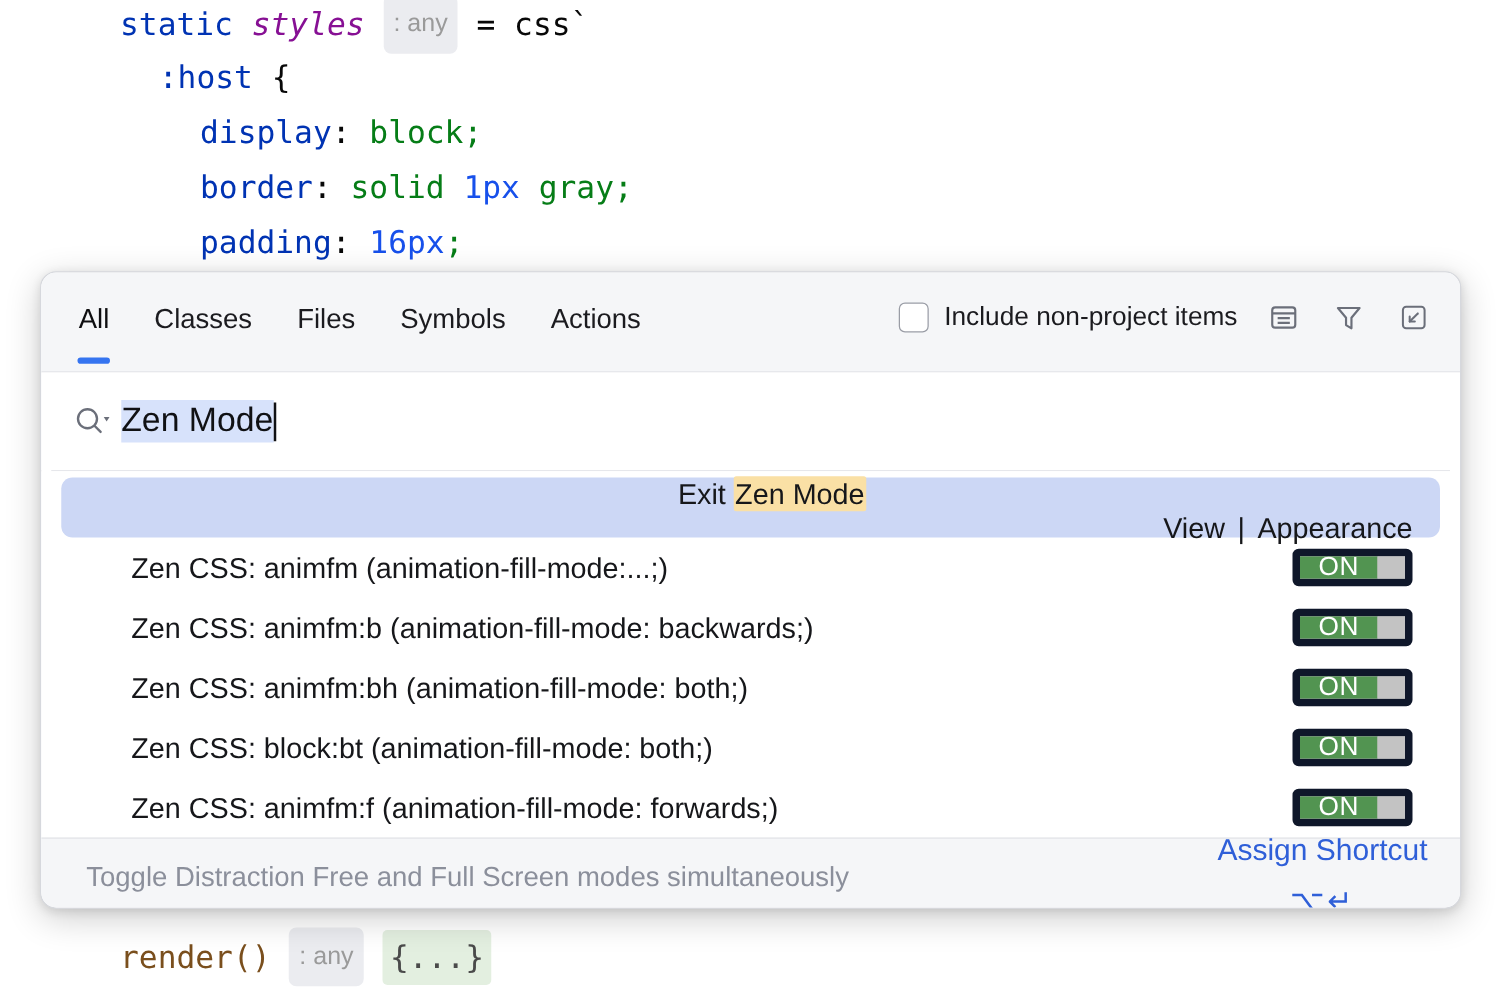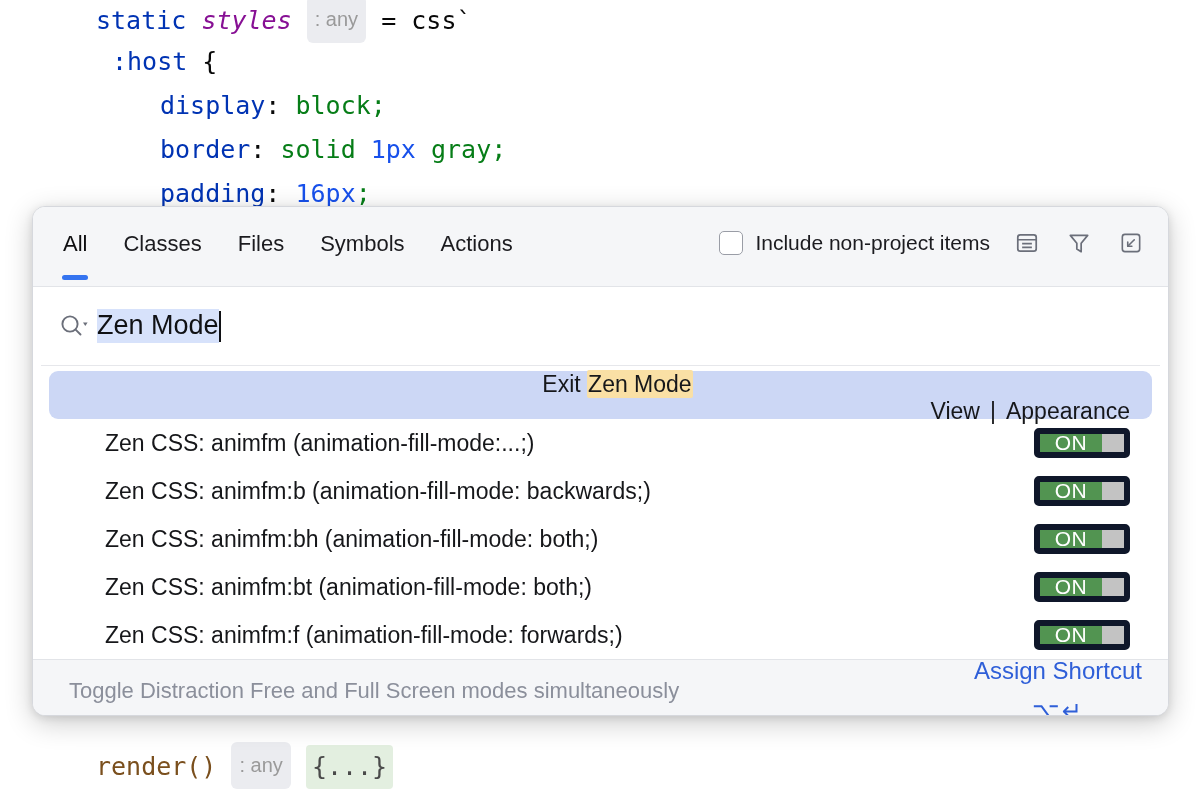--- a/index.html
+++ b/index.html
@@ -20,21 +20,21 @@
     position: absolute;
     inset: 0;
     font-family: "DejaVu Sans Mono", monospace;
     font-size: 25px;
     line-height: 44px;
     color: #080808;
     white-space: pre;
   }
   .code-line { position: absolute; left: 0; white-space: pre; }
   .cl0 { top: -4px; left: 96px; }
-  .cl1 { top: 40px; left: 112px; }
+  .cl1 { top: 40px; left: 127px; }
   .cl2 { top: 84px; left: 160px; }
   .cl3 { top: 128px; left: 160px; }
   .cl4 { top: 172px; left: 160px; }
   .cl-bottom { top: 742px; left: 96px; }
 
   .kw      { color: #0033b3; }
   .ident   { color: #871094; font-style: italic; }
   .prop    { color: #0033b3; }
   .strv    { color: #067d17; }
   .numv    { color: #1750eb; }
@@ -59,21 +59,21 @@
     border-radius: 4px;
     padding: 0px 6px;
     font-family: "DejaVu Sans Mono", monospace;
     font-size: 25px;
   }
 
   
   .popup {
     position: absolute;
     left: 32px;
-    top: 206px;
+    top: 217px;
     width: 1137px;
     height: 510px;
     background: #ffffff;
     border-radius: 13px;
     border: 1px solid #d6d8dd;
     box-shadow: 0 7px 28px rgba(0,0,0,0.20), 0 2px 8px rgba(0,0,0,0.10);
     overflow: hidden;
     display: flex;
     flex-direction: column;
   }
@@ -343,21 +343,21 @@
 
       <div class="row">
         <div class="row-title">Zen CSS: animfm:bh (animation-fill-mode: both;)</div>
         <div class="toggle">
           <div class="toggle-on">ON</div>
           <div class="toggle-off"></div>
         </div>
       </div>
 
       <div class="row">
-        <div class="row-title">Zen CSS: animfm:bt (animation-fill-mode: both;)</div>
+        <div class="row-title">Zen CSS: block:bt (animation-fill-mode: both;)</div>
         <div class="toggle">
           <div class="toggle-on">ON</div>
           <div class="toggle-off"></div>
         </div>
       </div>
 
       <div class="row">
         <div class="row-title">Zen CSS: animfm:f (animation-fill-mode: forwards;)</div>
         <div class="toggle">
           <div class="toggle-on">ON</div>

